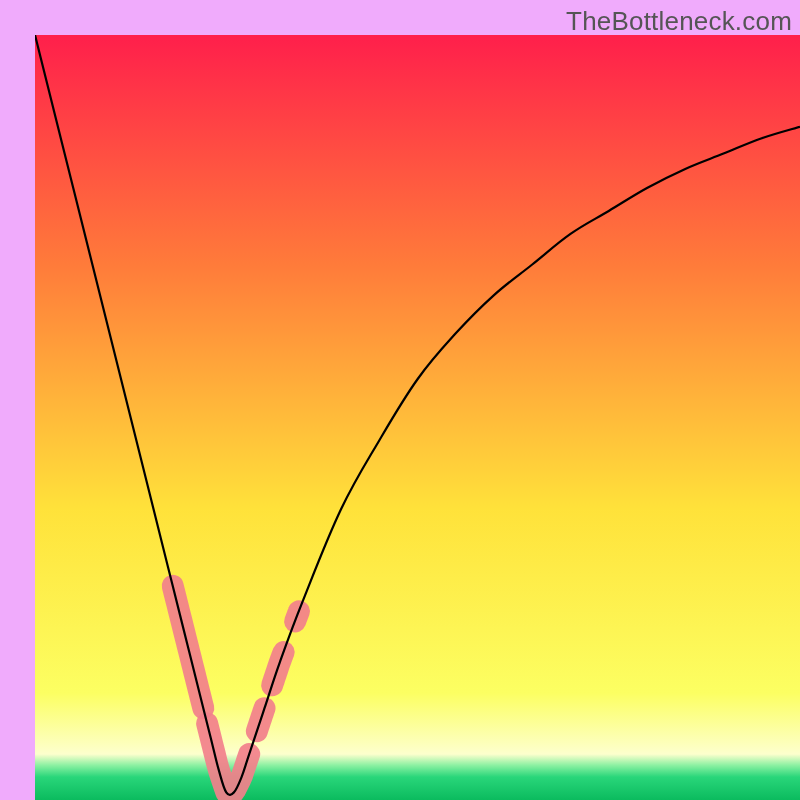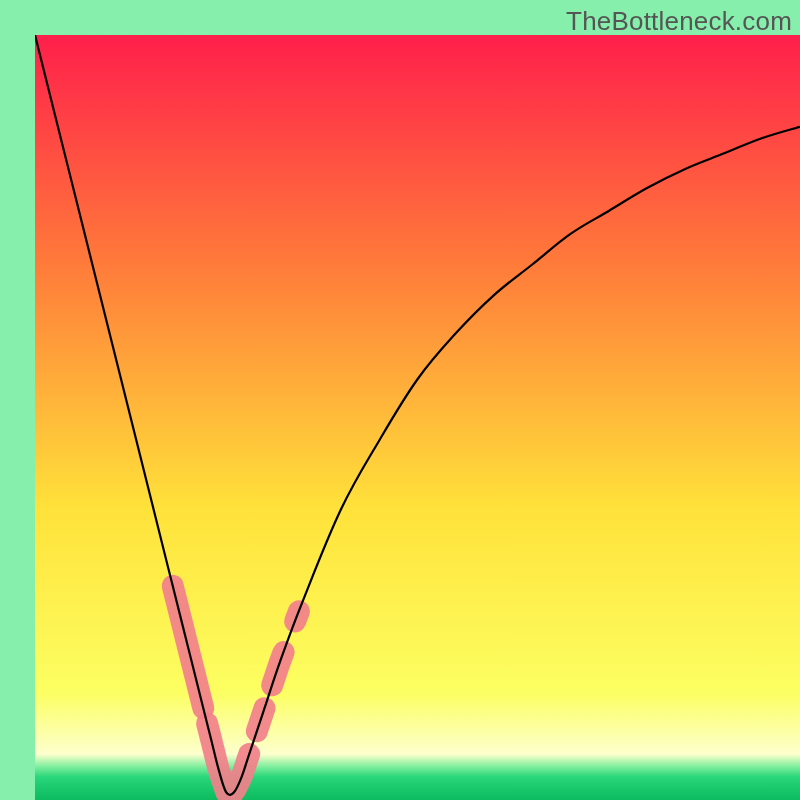--- a/index.html
+++ b/index.html
@@ -8,21 +8,21 @@
     width: 800px;
     height: 800px;
     background: #000;
     overflow: hidden;
     font-family: Arial, Helvetica, sans-serif;
   }
   .chart-container {
     position: relative;
     width: 800px;
     height: 800px;
-    background: #86efac;
+    background: #f0abfc;
   }
   .plot-area {
     position: absolute;
     left: 35px;
     top: 35px;
     width: 765px;
     height: 765px;
     overflow: hidden;
   }
   .watermark {

